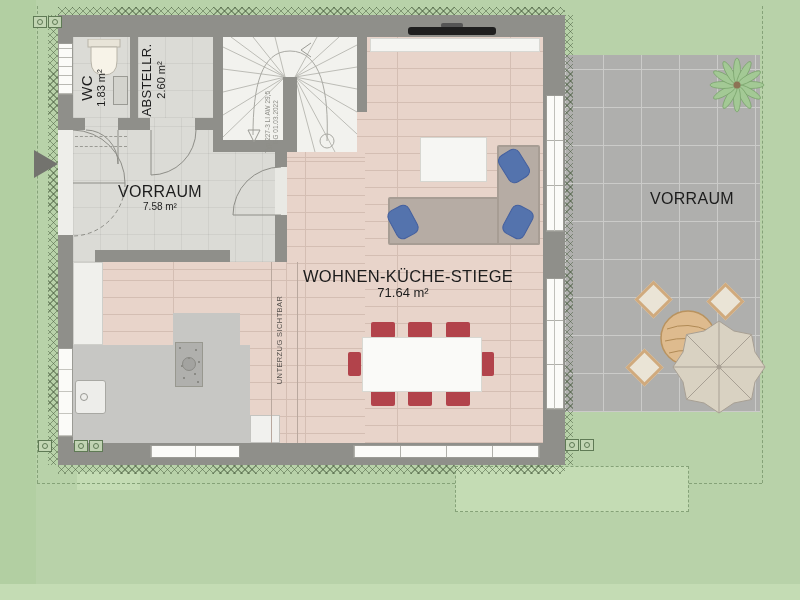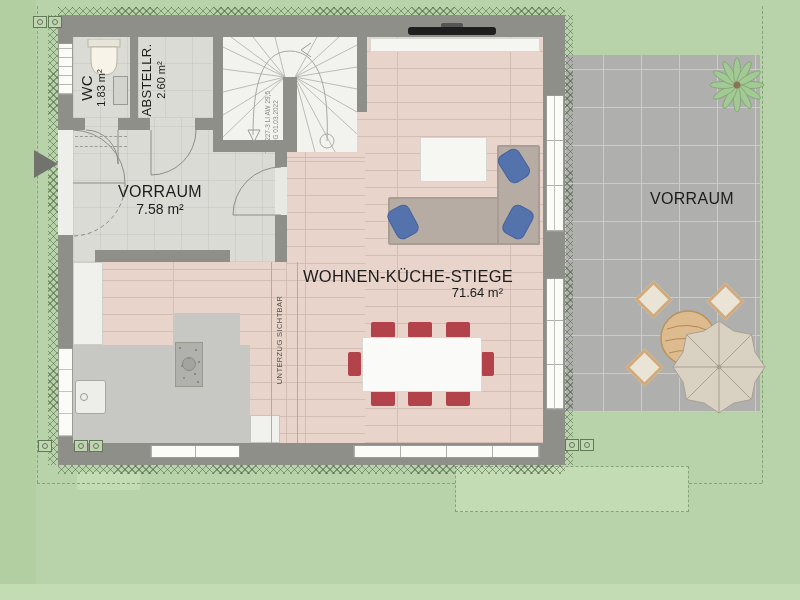--- a/index.html
+++ b/index.html
@@ -12,21 +12,21 @@
                          repeating-linear-gradient(0deg,rgba(0,0,0,.05) 0 1px,transparent 1px 27px);}
   .wood{background-color:var(--wood,#e8d4ca);
         background-image:repeating-linear-gradient(90deg,var(--woodline,#d4beb3) 0 1px,transparent 1px 113px),
                          repeating-linear-gradient(0deg,var(--woodline,#d4beb3) 0 1px,transparent 1px 17px);}
   .wall{background:var(--wall,#8f8f8a);}
   .hatch{background-image:repeating-linear-gradient(45deg,rgba(70,90,60,.5) 0 1px,transparent 1px 5px),
                           repeating-linear-gradient(135deg,rgba(70,90,60,.5) 0 1px,transparent 1px 5px);}
   .window{background:#fbfbf8;border:1px solid #9b9b95;}
   .room-label{color:var(--text,#1c1c1c);text-align:center;line-height:1.15;white-space:nowrap;}
   .rname{font-size:16px;letter-spacing:.3px;}
-  .rarea{font-size:14px;}
+  .rarea{font-size:10px;}
   .rot{transform:rotate(-90deg);}
   .pillow{width:24px;height:32px;background:var(--pillow,#5473ad);border:1px solid #44609f;border-radius:7px;}
   .chair-red{background:var(--chairred,#b2434b);border-radius:2px;}
   .garden-chair{width:27px;height:27px;background:#eae4d6;border:3px solid #d0aa7d;transform:rotate(45deg);}
   .drain{width:14px;height:12px;border:1px solid #5f7a55;background:rgba(195,214,180,.95);display:flex;align-items:center;justify-content:center;}
   .drain i{display:block;width:6px;height:6px;border:1px solid #5f7a55;border-radius:50%;}
   .dash-h{border-top:1px dashed #85a278;height:0;}
   .dash-v{border-left:1px dashed #85a278;width:0;}
   .note{color:#8e8e88;font-size:6.5px;line-height:8px;text-align:center;white-space:nowrap;}
   .beam{color:#55514d;font-size:7.5px;letter-spacing:.4px;text-align:center;white-space:nowrap;}
@@ -237,21 +237,21 @@
     <div class="rarea" style="font-size:11px;">1.83 m²</div>
   </div>
   <div class="abs rot room-label" style="left:112px;top:63px;width:90px;height:34px;">
     <div class="rname" style="font-size:13px;">ABSTELLR.</div>
     <div class="rarea" style="font-size:11px;">2.60 m²</div>
   </div>
   <div class="abs room-label" style="left:85px;top:183px;width:150px;height:34px;">
     <div class="rname">VORRAUM</div>
     <div class="rarea">7.58 m²</div>
   </div>
-  <div class="abs room-label" style="left:303px;top:267px;width:200px;height:36px;text-align:right;">
+  <div class="abs room-label" style="left:303px;top:267px;width:200px;height:36px;">
     <div class="rname" style="font-size:16.5px;">WOHNEN-KÜCHE-STIEGE</div>
     <div class="rarea" style="font-size:13px;">71.64 m²</div>
   </div>
   <div class="abs room-label" style="left:617px;top:190px;width:150px;height:34px;">
     <div class="rname">VORRAUM</div>
   </div>
 
   <div class="abs drain" style="left:33px;top:16px;">
       <i></i>
     </div>

